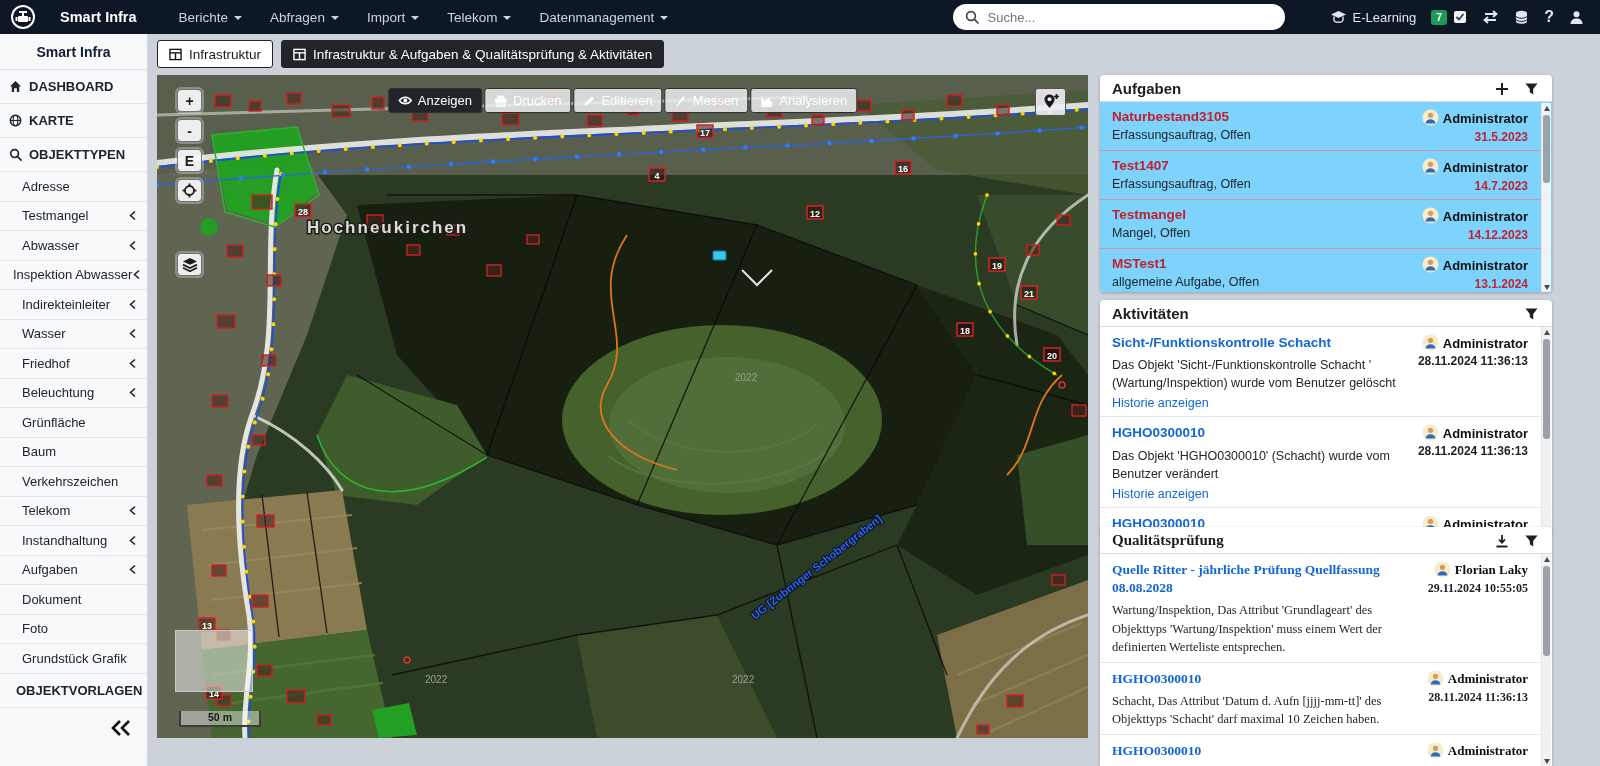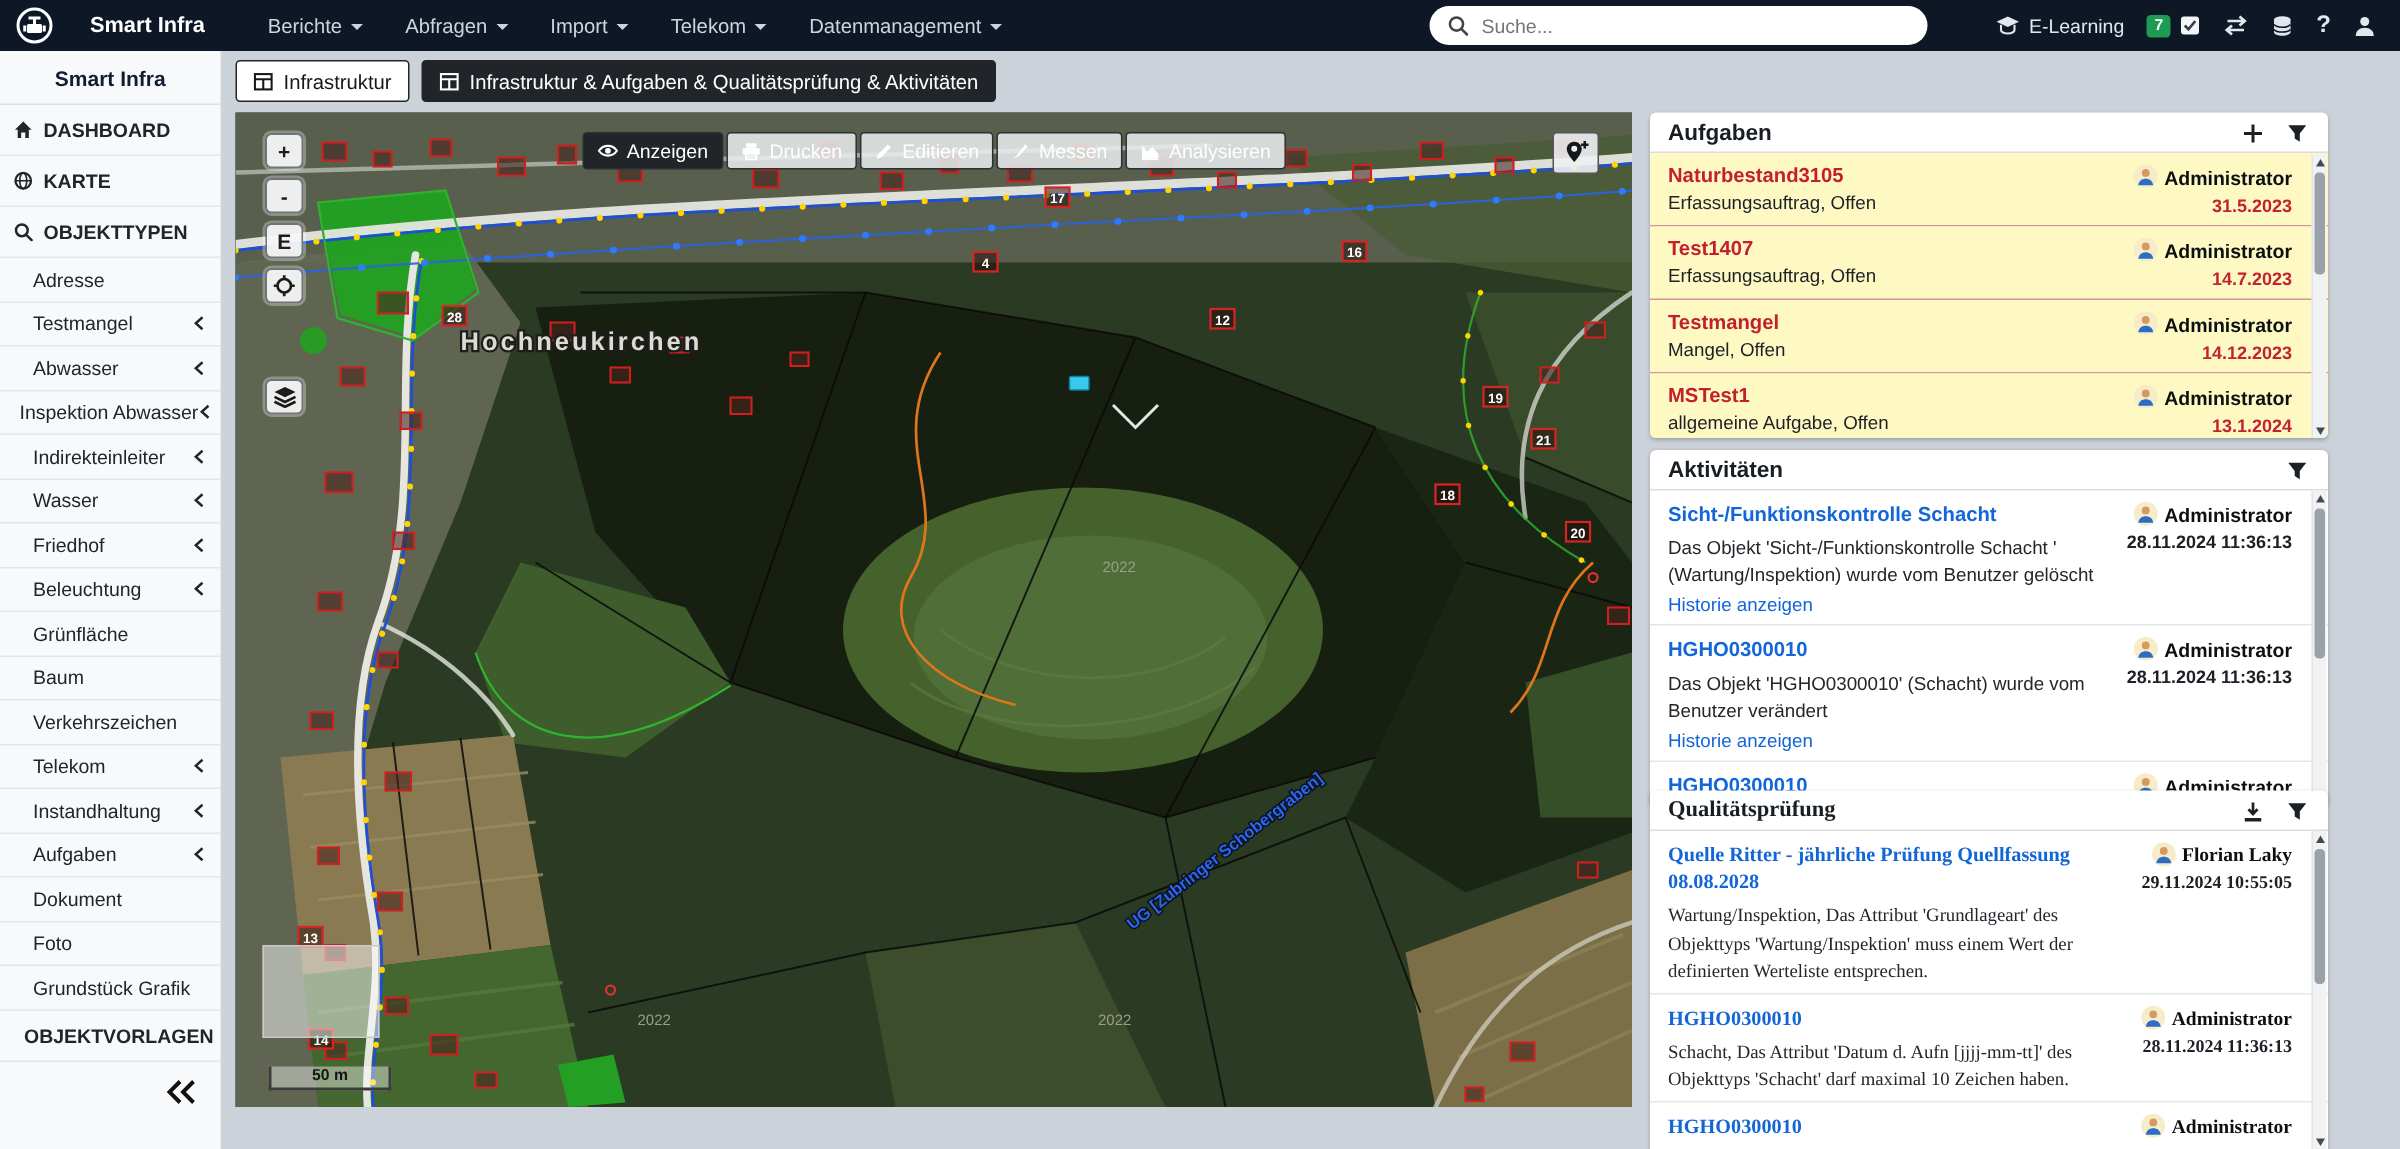--- a/index.html
+++ b/index.html
@@ -60,21 +60,21 @@
               text-align:center; line-height:13px; }
 
   
   .card { position:absolute; left:1100px; width:452px; background:#fff; border-radius:4px;
           box-shadow:0 1px 3px rgba(0,0,0,.25); overflow:hidden; }
   .card-hd { display:flex; align-items:center; justify-content:space-between; padding:5px 14px 4px 12px; border-bottom:1px solid #d9dde1; }
   .card-hd h2 { font-size:15px; font-weight:bold; color:#191e23; }
   .hd-icons { display:flex; gap:16px; align-items:center; color:#1b2025; }
   .hd-icons span { display:flex; cursor:pointer; }
 
-  .task-item { display:flex; justify-content:space-between; background:#fef9c3; padding:7px 24px 6px 12px;
+  .task-item { display:flex; justify-content:space-between; background:#7dd3fc; padding:7px 24px 6px 12px;
                border-bottom:1px solid #d2949b; min-height:48px; cursor:pointer; }
   .task-title { color:#c2202f; font-weight:bold; font-size:13.5px; margin-bottom:4px; }
   .task-sub { font-size:12.5px; color:#1d2126; }
   .t-right { text-align:right; }
   .userline { display:flex; align-items:flex-end; gap:4px; justify-content:flex-end; font-weight:bold; font-size:13px; color:#0d0f12; }
   .task-date { color:#c22333; font-size:12px; margin-top:4px; font-weight:bold; }
 
   .act-item { display:flex; justify-content:space-between; padding:7px 24px 6px 12px; border-bottom:1px solid #e2e5e9; cursor:pointer; }
   .act-left { width:305px; }
   .act-title { color:#1266d8; font-weight:bold; font-size:13.5px; margin-bottom:4px; line-height:1.35; }

